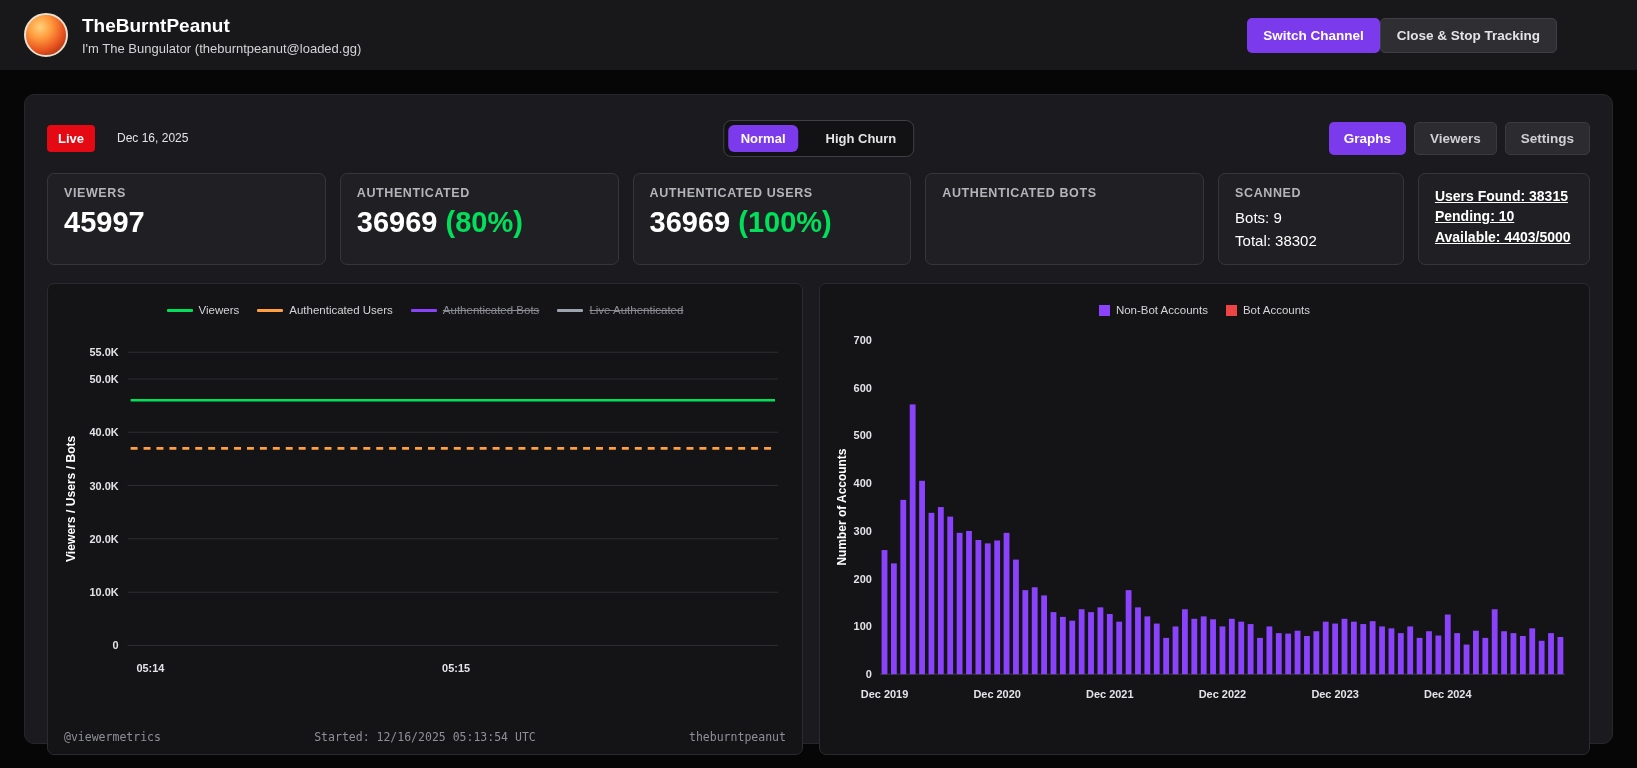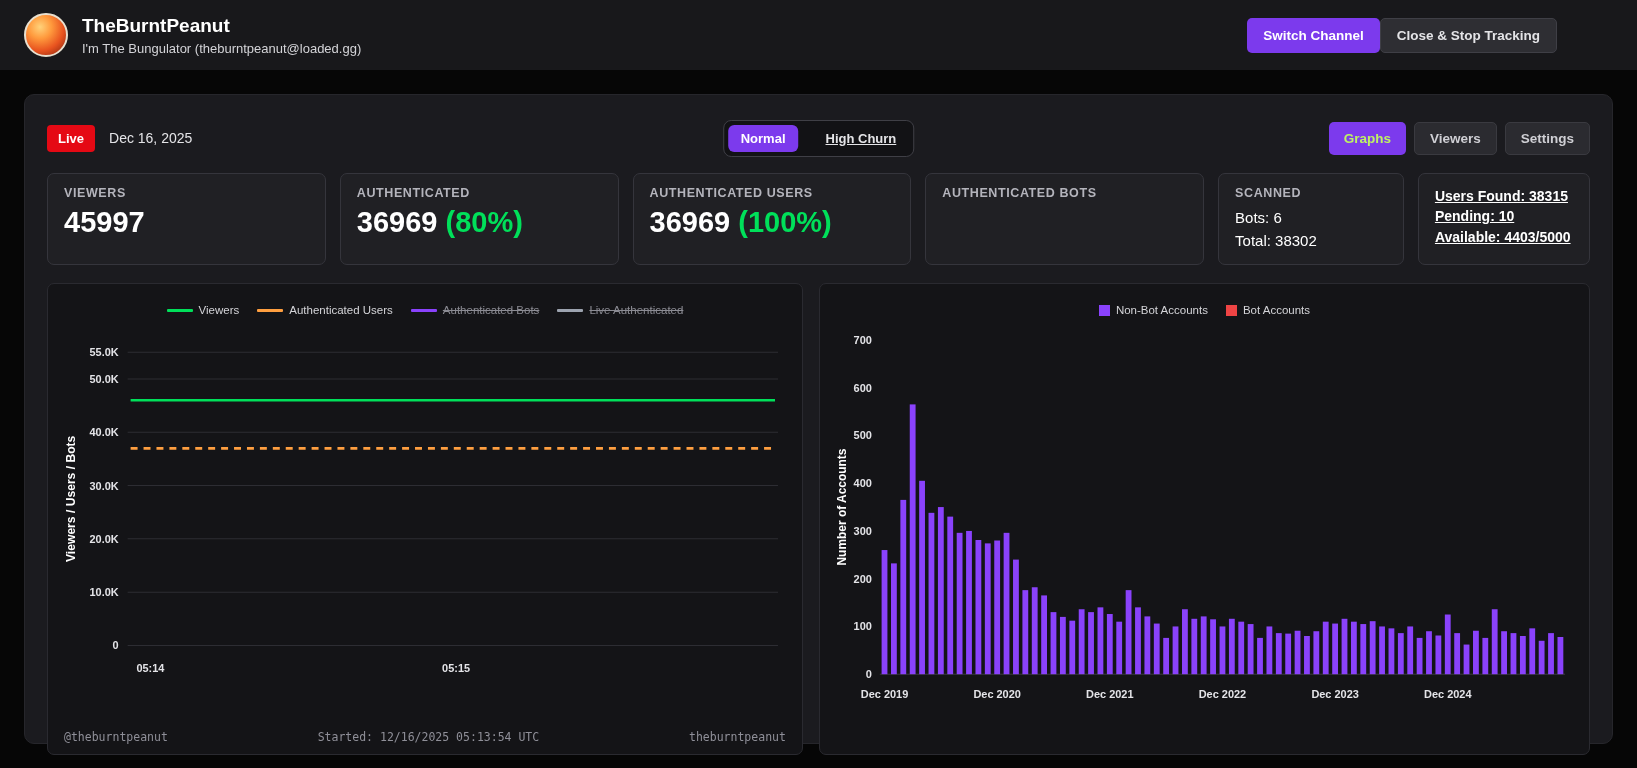--- a/index.html
+++ b/index.html
@@ -38,38 +38,38 @@
     margin:24px; background:#1b1b1f; border:1px solid #26262b;
     border-radius:10px; padding:26px 22px; height:650px;
   }
 
   
   .toolbar { display:flex; align-items:center; position:relative; margin-bottom:18px; height:34px; }
   .live {
     background:#e50914; color:#fff; font-size:13px; font-weight:bold;
     padding:6px 11px; border-radius:4px;
   }
-  .date { margin-left:14px; font-size:14px; color:#e4e4e7; }
+  .date { margin-left:22px; font-size:12px; color:#e4e4e7; }
   .mode-toggle {
     position:absolute; left:50%; transform:translateX(-50%);
     display:flex; gap:14px; background:#121215; border:1px solid #3f3f46;
     border-radius:8px; padding:4px;
   }
   .mode-btn {
     border:none; border-radius:6px; padding:6px 13px; font-size:13px;
     cursor:pointer; font-family:inherit; font-weight:600;
   }
   .mode-active { background:#7c3aed; color:#fff; }
-  .mode-idle   { background:transparent; color:#e4e4e7;text-decoration:underline; }
+  .mode-idle   { background:transparent; color:#e4e4e7; }
   .tabs { margin-left:auto; display:flex; gap:8px; }
   .tab {
     border:none; border-radius:5px; padding:8px 15px; font-size:13.5px;
     cursor:pointer; font-family:inherit; font-weight:600;
   }
-  .tab-active { background:#7c3aed; color:#bef264; }
+  .tab-active { background:#7c3aed; color:#ffffff; }
   .tab-idle   { background:#2b2b30; color:#cfcfd4; border:1px solid #3a3a40; }
 
   
   .stats {
     display:grid; gap:14px; margin-bottom:18px;
     grid-template-columns:1.62fr 1.62fr 1.62fr 1.62fr 1.08fr 1fr;
   }
   .card {
     background:#202024; border:1px solid #35353c; border-radius:7px;
     padding:12px 16px; min-height:86px;
@@ -158,21 +158,21 @@
         <span>36969</span>
         <span class="pct">(100%)</span>
       </div>
     </div>
     <div class="card">
       <div class="card-label">AUTHENTICATED BOTS</div>
       <div class="card-value"></div>
     </div>
     <div class="card">
       <div class="card-label">SCANNED</div>
-      <div class="card-line">Bots: 6</div>
+      <div class="card-line">Bots: 9</div>
       <div class="card-line">Total: 38302</div>
     </div>
     <div class="card">
       <div class="card-line-bold">Users Found: 38315</div>
       <div class="card-line-bold">Pending: 10</div>
       <div class="card-line-bold">Available: 4403/5000</div>
     </div>
   </div>
 
   <div class="charts">
@@ -211,21 +211,21 @@
           <text x="57" y="56.4" text-anchor="end" class="tick">50.0K</text>
           <line x1="66" x2="720" y1="26.0" y2="26.0" stroke="#2d2d33" stroke-width="1"></line>
           <text x="57" y="30.0" text-anchor="end" class="tick">55.0K</text>
           <text x="88.9" y="342" text-anchor="middle" class="tick">05:14</text>
           <text x="396.3" y="342" text-anchor="middle" class="tick">05:15</text>
           <text x="13" y="171.0" class="axis-label" text-anchor="middle" transform="rotate(-90 13 171.0)">Viewers / Users / Bots</text>
           <line x1="69" x2="717" y1="73.5" y2="73.5" stroke="#00e05a" stroke-width="2.6"></line>
           <line x1="69" x2="717" y1="121.1" y2="121.1" stroke="#ff9f40" stroke-width="2.6" stroke-dasharray="7 6"></line>
         </svg>
       <div class="chart-footer">
-        <span>@theburntpeanut</span>
+        <span>@viewermetrics</span>
         <span>Started: 12/16/2025 05:13:54 UTC</span>
         <span>theburntpeanut</span>
       </div>
     </section>
 
     <section class="chart-panel">
       <div class="legend" id="right-legend">
           <span class="legend-item">
             <span class="swatch-box" style="background: rgb(138, 66, 252);"></span>
             <span>Non-Bot Accounts</span>

